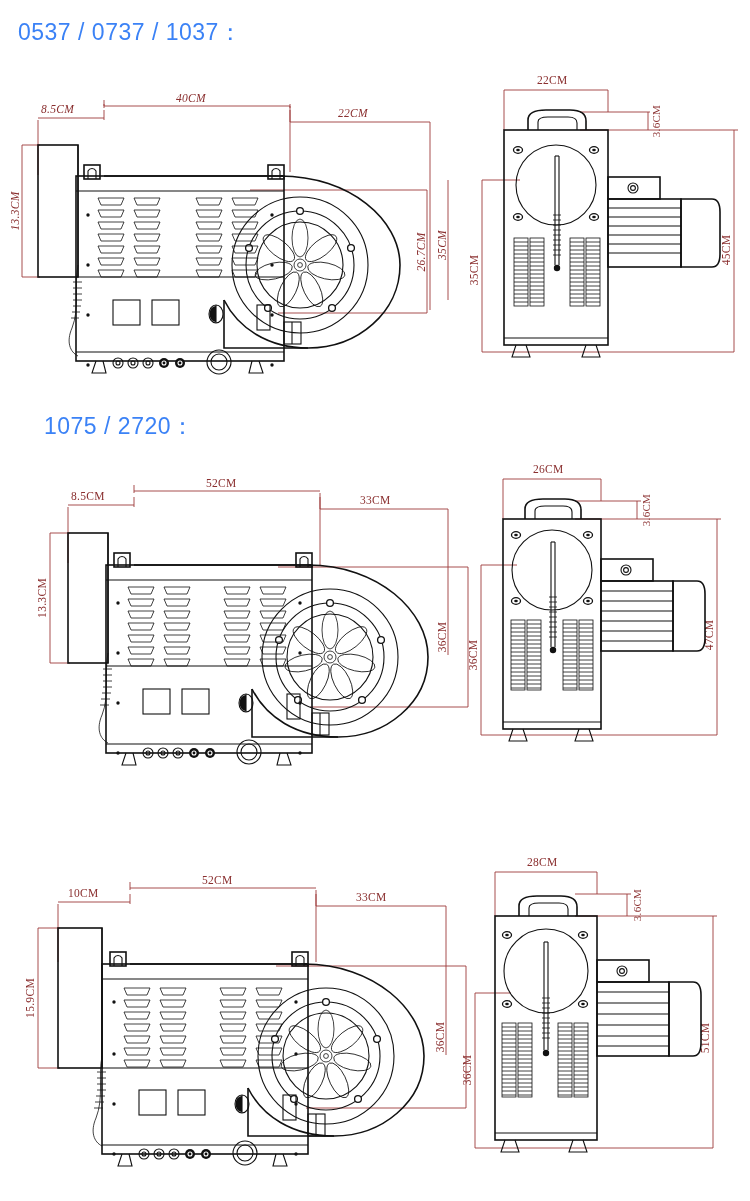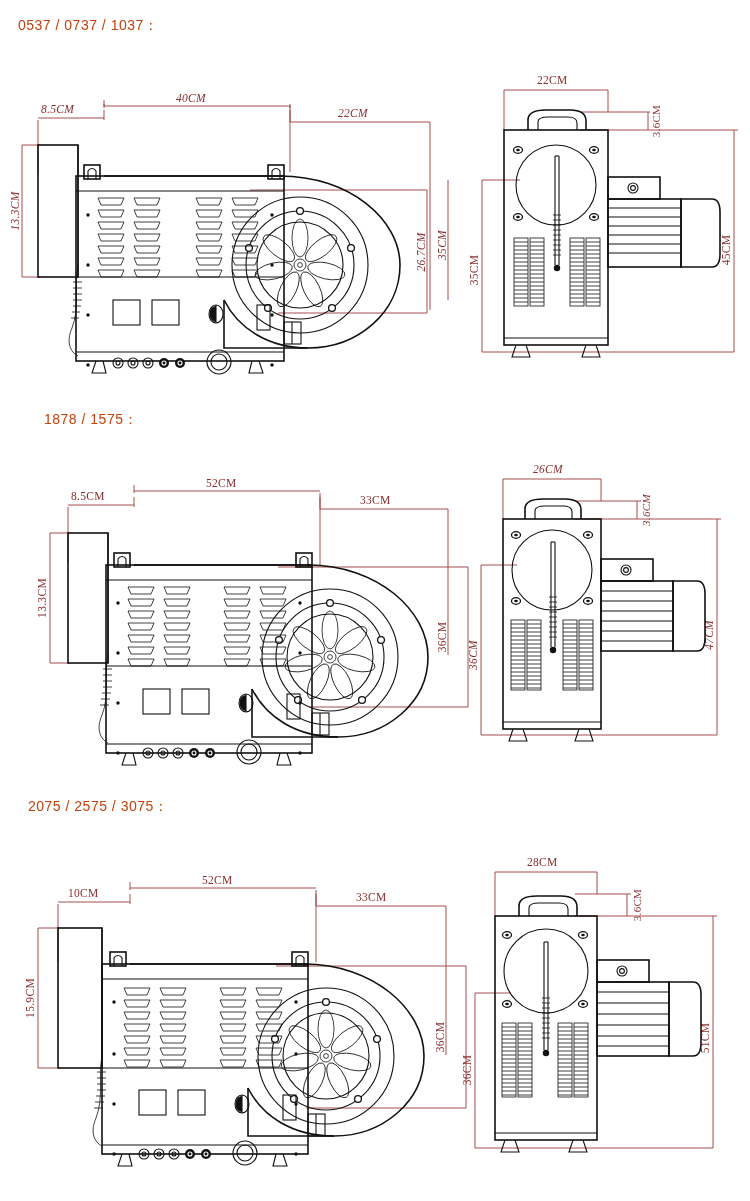--- a/index.html
+++ b/index.html
@@ -9,23 +9,23 @@
     color:#1a1a1a;
     overflow:hidden;
     position:relative;
   }
   .sheet{position:relative;width:750px;height:1201px;background:#fff;}
 
   .section{position:absolute;left:0;width:750px;}
   .sec-title{
     position:absolute;
     font-family:"Liberation Sans", sans-serif;
-    font-size:14px;
+    font-size:23px;
     font-weight:400;
-    color:#c2410c;
+    color:#3b82f6;
     letter-spacing:0.5px;
     white-space:nowrap;
   }
   .dwg{position:absolute;left:0;top:0;}
   svg{display:block;overflow:visible;}
   .outline{fill:none;stroke:#111;stroke-width:1.6;}
   .thin{fill:none;stroke:#111;stroke-width:1.1;}
   .hair{fill:none;stroke:#111;stroke-width:0.8;}
   .fillw{fill:#fff;stroke:#111;stroke-width:1.3;}
   .solidk{fill:#111;stroke:none;}
@@ -297,21 +297,21 @@
 
         <g>
           <path class="thin" d="M56,285 L52,297 L70,297 L66,285"></path>
           <path class="thin" d="M126,285 L122,297 L140,297 L136,285"></path>
         </g>
       </svg>
     </div>
   </div>
 
   <div class="section" style="top:395px;height:390px;">
-    <div class="sec-title" style="left:44px;top:16px;">1878 / 1575：</div>
+    <div class="sec-title" style="left:44px;top:16px;">1075 / 2720：</div>
 
     <div class="dwg" style="left:20px;top:50px;">
       <svg width="470" height="330" viewBox="0 0 470 330">
 
         <g class="dimline">
           <path d="M114,48 L114,40 M300,48 L300,120"></path>
           <path d="M114,46 L300,46"></path>
         </g>
         <text class="dimtxt" x="186" y="42">52CM</text>
 
@@ -444,21 +444,21 @@
           <rect class="thin" x="292" y="268" width="17" height="22"></rect>
           <path class="thin" d="M300,268 L300,290"></path>
         </g>
         <g>
           <path class="thin" d="M106,308 L102,320 L116,320 L113,308"></path>
           <path class="thin" d="M260,308 L257,320 L271,320 L267,308"></path>
         </g>
       </svg>
     </div>
 
-    <div class="dwg" style="left:455px;top:50px;font-style:italic;">
+    <div class="dwg" style="left:455px;top:50px;">
       <svg width="295" height="330" viewBox="0 0 295 330">
 
         <g class="dimline">
           <path d="M48,34 L48,74 M146,34 L146,56"></path>
           <path d="M48,34 L146,34"></path>
         </g>
         <text class="dimtxt" x="78" y="28">26CM</text>
 
         <g class="dimline">
           <path d="M120,56 L186,56 M120,74 L266,74"></path>
@@ -539,21 +539,20 @@
         </g>
         <g>
           <path class="thin" d="M58,284 L54,296 L72,296 L68,284"></path>
           <path class="thin" d="M124,284 L120,296 L138,296 L134,284"></path>
         </g>
       </svg>
     </div>
   </div>
 
   <div class="section" style="top:780px;height:420px;">
-    <div class="sec-title" style="left:28px;top:18px;">2075 / 2575 / 3075：</div>
 
     <div class="dwg" style="left:10px;top:60px;">
       <svg width="470" height="340" viewBox="0 0 470 340">
 
         <g class="dimline">
           <path d="M120,50 L120,42 M306,50 L306,122"></path>
           <path d="M120,48 L306,48"></path>
         </g>
         <text class="dimtxt" x="192" y="44">52CM</text>
 

